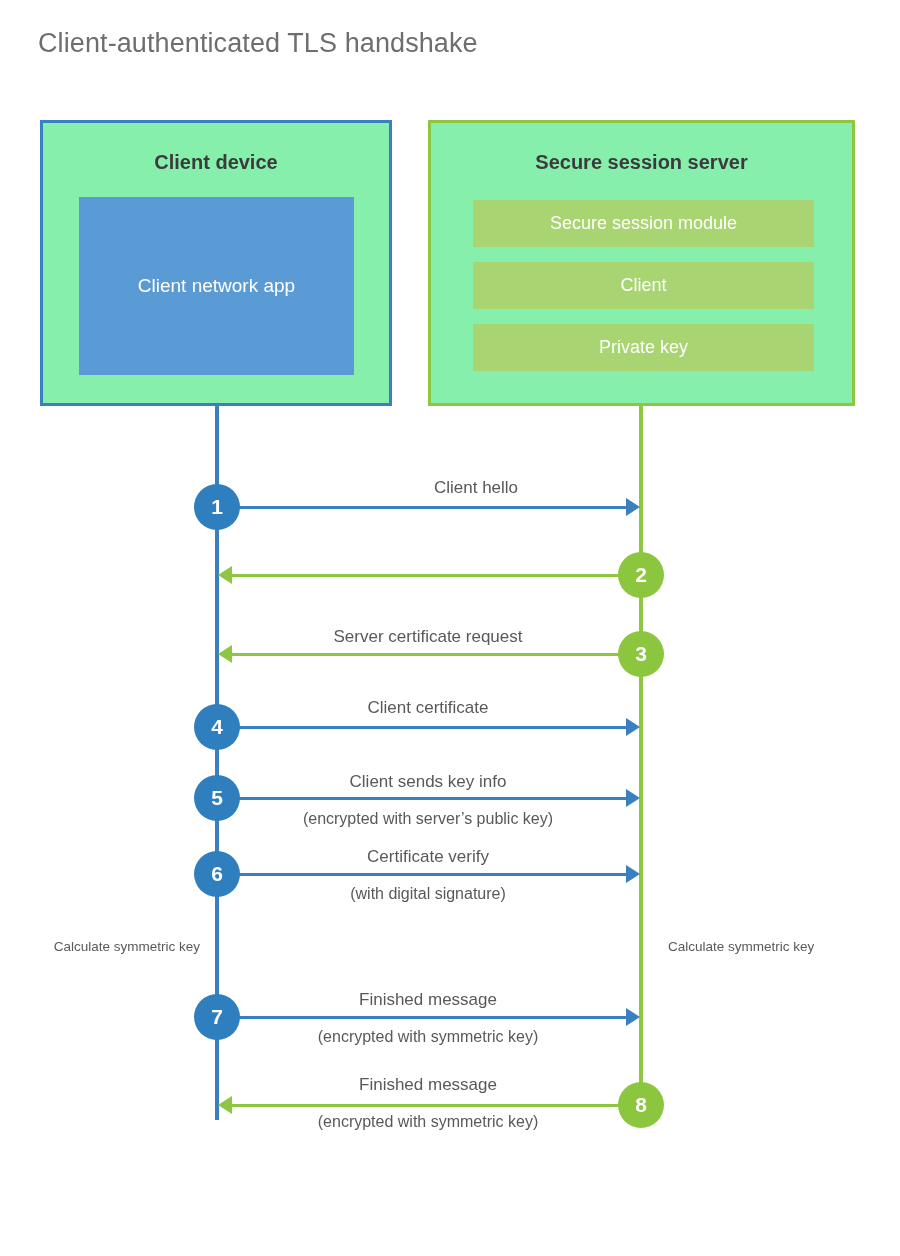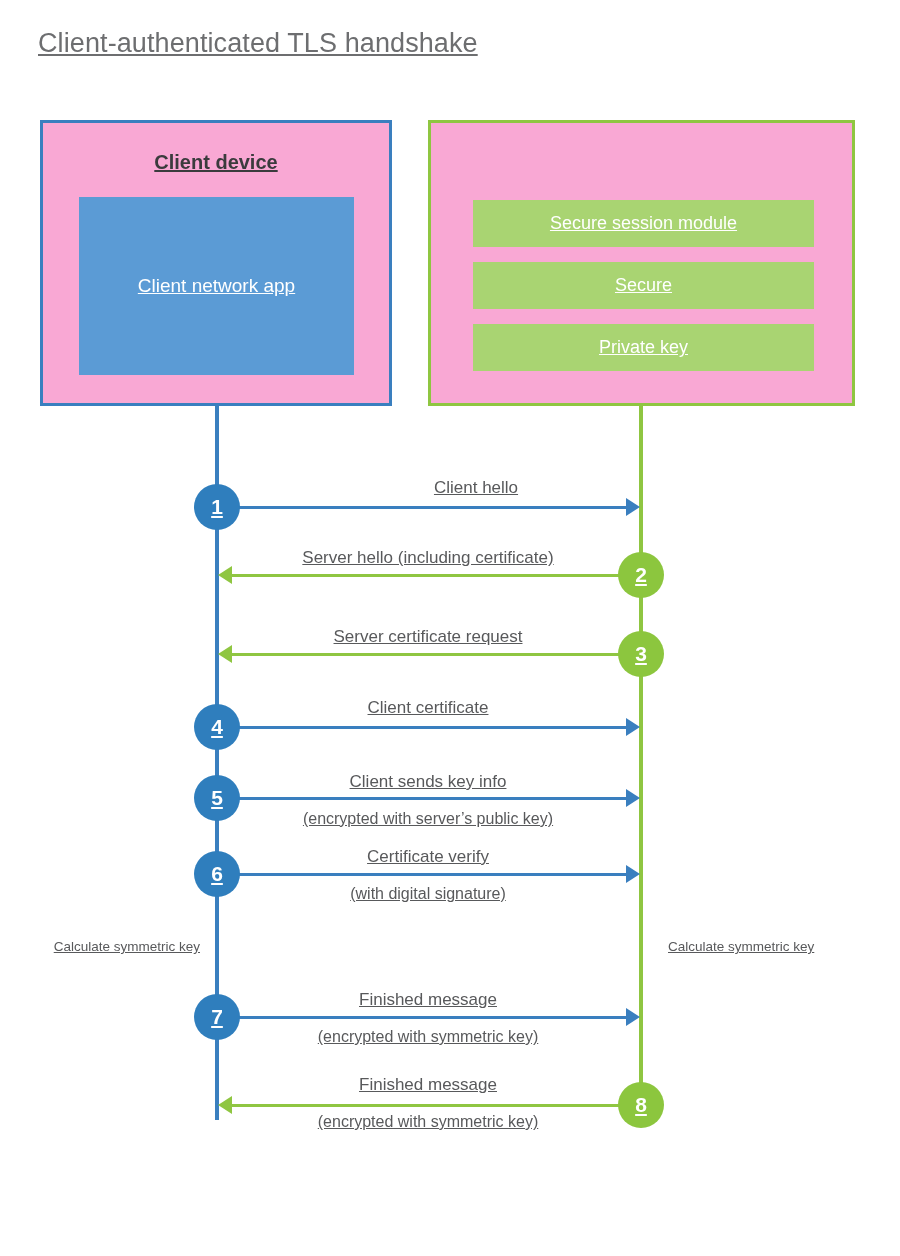--- a/index.html
+++ b/index.html
@@ -1,15 +1,15 @@
 <!DOCTYPE html>
 <html><head>
 <meta charset="utf-8">
 <style>
-  * { box-sizing: border-box; text-decoration: underline; }
+  * { box-sizing: border-box; }
   html, body {
     margin: 0; padding: 0;
     background: #ffffff;
   }
   body {
     width: 900px; height: 1256px;
     font-family: "Liberation Sans", sans-serif;
     position: relative;
     overflow: hidden;
   }
@@ -22,21 +22,21 @@
     font-size: 27px;
     font-weight: 400;
     color: #6d6e70;
     letter-spacing: 0.1px;
     white-space: nowrap;
   }
 
   
   .entity-box {
     position: absolute;
-    background: #f9a8d4;
+    background: #86efac;
   }
   .entity-box.client {
     left: 40px; top: 120px;
     width: 352px; height: 286px;
     border: 3px solid #3a7fbf;
   }
   .entity-box.server {
     left: 428px; top: 120px;
     width: 427px; height: 286px;
     border: 3px solid #8fc641;
@@ -160,34 +160,34 @@
 <div class="canvas">
 
   <div class="page-title">Client-authenticated TLS handshake</div>
 
   <div class="entity-box client">
     <div class="entity-title">Client device</div>
     <div class="inner-block client-app">Client network app</div>
   </div>
 
   <div class="entity-box server">
+    <div class="entity-title">Secure session server</div>
     <div class="inner-block server-bar bar-0">Secure session module</div>
-    <div class="inner-block server-bar bar-1">Secure</div>
+    <div class="inner-block server-bar bar-1">Client</div>
     <div class="inner-block server-bar bar-2">Private key</div>
   </div>
 
   <div class="lifeline client-line"></div>
   <div class="lifeline server-line"></div>
 
   <div class="flow-label" style="left:428px; top:478px;margin-left:48px;">Client hello</div>
   <div class="arrow-line blue" style="left:217px; top:506px; width:409px;"></div>
   <div class="arrow-head right blue" style="left:626px; top:498px;"></div>
   <div class="step-badge blue" style="left:194px; top:484px;">1</div>
 
-  <div class="flow-label" style="left:428px; top:548px;">Server hello (including certificate)</div>
   <div class="arrow-line green" style="left:232px; top:574px; width:409px;"></div>
   <div class="arrow-head left green" style="left:218px; top:566px;"></div>
   <div class="step-badge green" style="left:618px; top:552px;">2</div>
 
   <div class="flow-label" style="left:428px; top:627px;">Server certificate request</div>
   <div class="arrow-line green" style="left:232px; top:653px; width:409px;"></div>
   <div class="arrow-head left green" style="left:218px; top:645px;"></div>
   <div class="step-badge green" style="left:618px; top:631px;">3</div>
 
   <div class="flow-label" style="left:428px; top:698px;">Client certificate</div>

